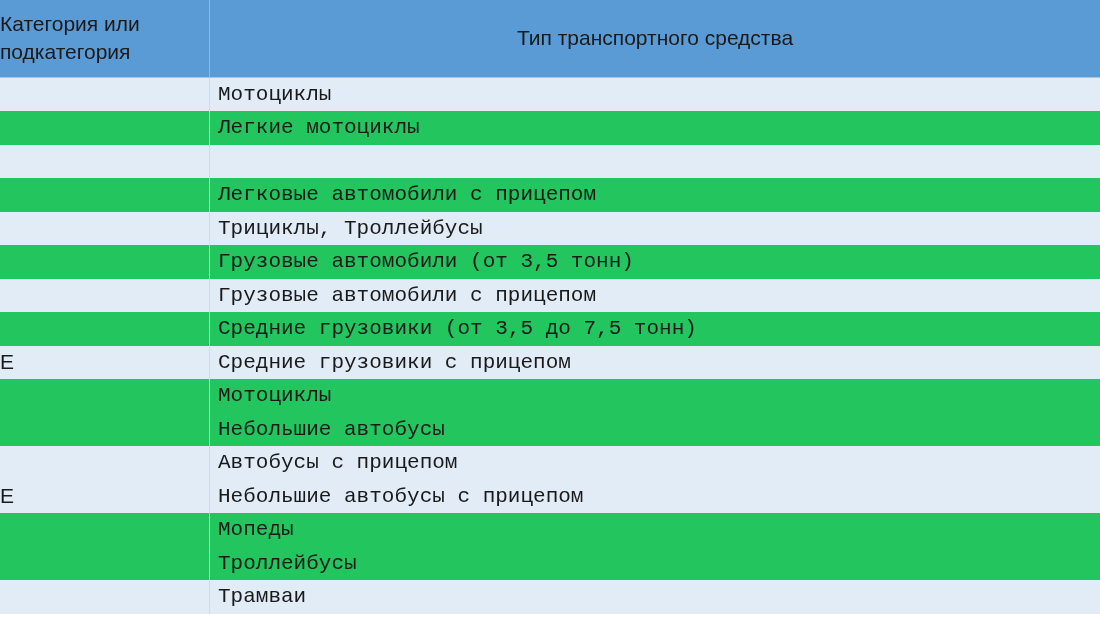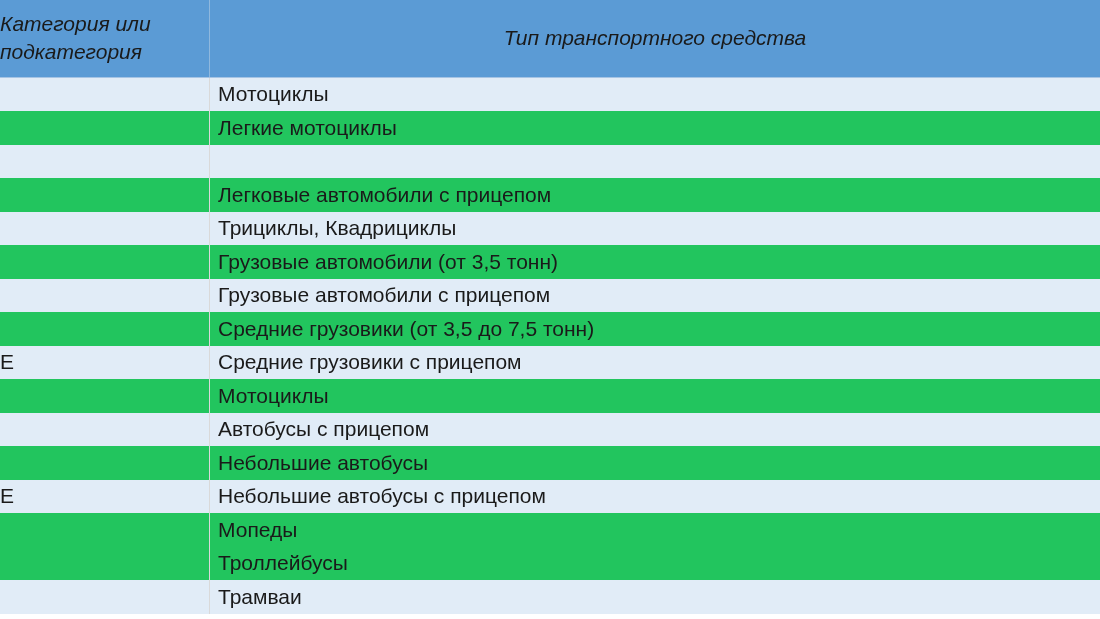--- a/index.html
+++ b/index.html
@@ -17,21 +17,20 @@
       overflow: hidden;
     }
     .table-container {
       width: 100%;
     }
     .header-row {
       display: flex;
       background: #5b9bd5;
       color: #1a1a1a;
       border-bottom: 1px solid #a6c4e4;
-      font-style: italic;
     }
     .header-cell-1 {
       width: 210px;
       padding: 10px 4px 10px 0;
       border-right: 1px solid #8fb8de;
       font-size: 21px;
       line-height: 1.35;
     }
     .header-cell-2 {
       flex: 1;
@@ -59,20 +58,21 @@
       padding: 4px 6px 4px 0;
       display: flex;
       align-items: center;
       overflow: hidden;
     }
     .cell-2 {
       flex: 1;
       padding: 4px 6px 4px 8px;
       display: flex;
       align-items: center;
+      font-family: Liberation Mono, monospace;
     }
   </style>
 </head>
 <body>
 
 <div class="table-container">
   <div class="header-row">
     <div class="header-cell-1">Категория или подкатегория</div>
     <div class="header-cell-2">Тип транспортного средства</div>
   </div>
@@ -87,21 +87,21 @@
       </div>
       <div class="data-row odd">
         <div class="cell-1"></div>
       </div>
       <div class="data-row even">
         <div class="cell-1"></div>
         <div class="cell-2">Легковые автомобили с прицепом</div>
       </div>
       <div class="data-row odd">
         <div class="cell-1"></div>
-        <div class="cell-2">Трициклы, Квадрициклы</div>
+        <div class="cell-2">Трициклы, Троллейбусы</div>
       </div>
       <div class="data-row even">
         <div class="cell-1"></div>
         <div class="cell-2">Грузовые автомобили (от 3,5 тонн)</div>
       </div>
       <div class="data-row odd">
         <div class="cell-1"></div>
         <div class="cell-2">Грузовые автомобили с прицепом</div>
       </div>
       <div class="data-row even">
@@ -109,27 +109,27 @@
         <div class="cell-2">Средние грузовики (от 3,5 до 7,5 тонн)</div>
       </div>
       <div class="data-row odd">
         <div class="cell-1">E</div>
         <div class="cell-2">Средние грузовики с прицепом</div>
       </div>
       <div class="data-row even">
         <div class="cell-1"></div>
         <div class="cell-2">Мотоциклы</div>
       </div>
+      <div class="data-row even">
+        <div class="cell-1"></div>
+        <div class="cell-2">Небольшие автобусы</div>
+      </div>
       <div class="data-row odd">
         <div class="cell-1"></div>
         <div class="cell-2">Автобусы с прицепом</div>
-      </div>
-      <div class="data-row even">
-        <div class="cell-1"></div>
-        <div class="cell-2">Небольшие автобусы</div>
       </div>
       <div class="data-row odd">
         <div class="cell-1">E</div>
         <div class="cell-2">Небольшие автобусы с прицепом</div>
       </div>
       <div class="data-row even">
         <div class="cell-1"></div>
         <div class="cell-2">Мопеды</div>
       </div>
       <div class="data-row even">

